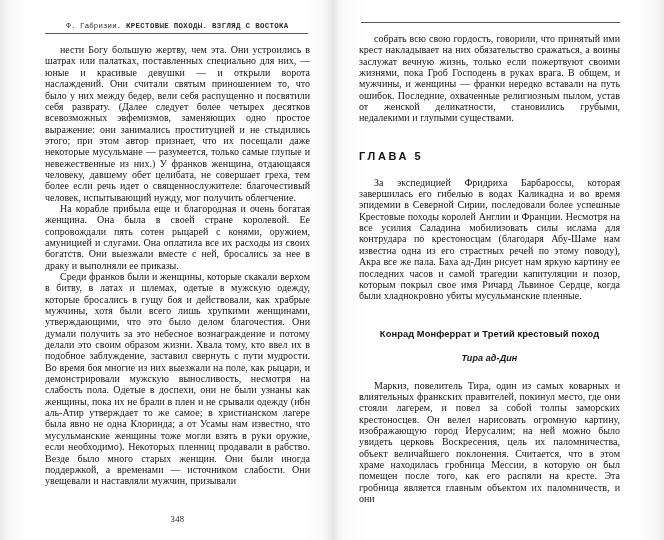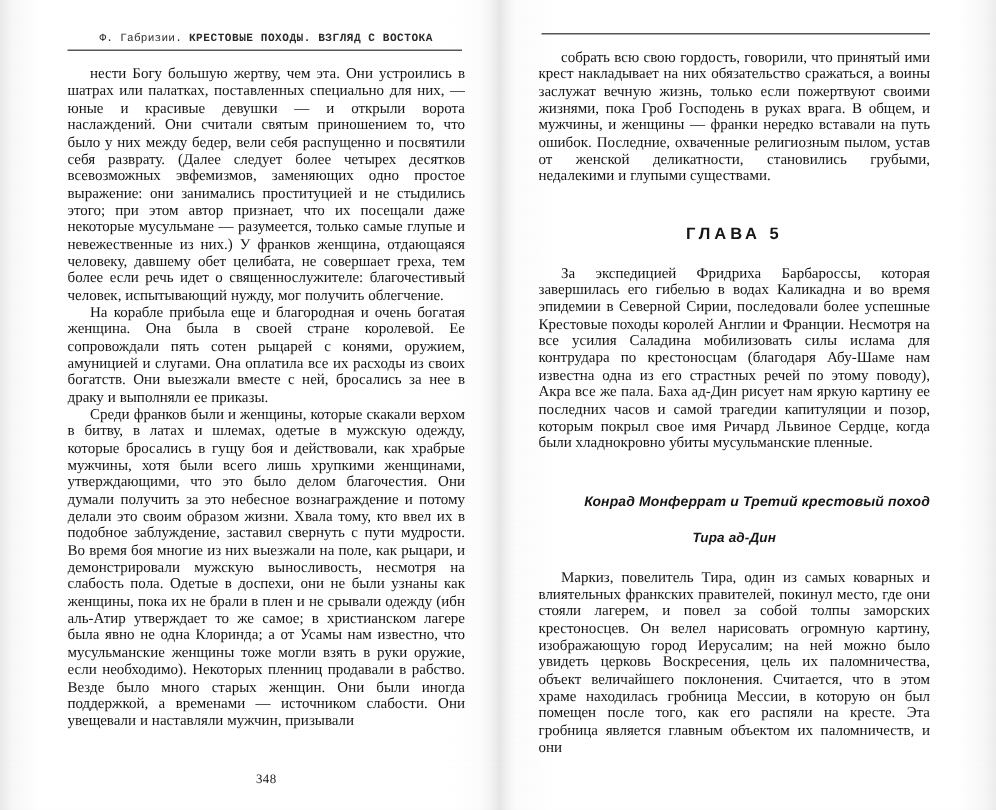--- a/index.html
+++ b/index.html
@@ -96,34 +96,33 @@
     hyphens: manual;
     word-spacing: 0.1px;
   }
 
   
   .chapter-heading {
     font-family: "Liberation Sans", "DejaVu Sans", sans-serif;
     font-size: 11px;
     font-weight: 700;
     letter-spacing: 2.6px;
-    text-align: center;
+    text-align: left;
     color: #161616;
     margin: 26px 0 15px 0;
   }
 
   .section-subtitle {
     font-family: "Liberation Sans", "DejaVu Sans", sans-serif;
     font-size: 9.3px;
     font-weight: 700;
-    text-align: right;
+    text-align: center;
     color: #161616;
     margin: 27px 0 0 0;
     letter-spacing: .1px;
-    font-style: italic;
   }
   .section-attrib {
     font-family: "Liberation Sans", "DejaVu Sans", sans-serif;
     font-size: 9px;
     font-weight: 700;
     font-style: italic;
     text-align: center;
     color: #161616;
     margin: 14px 0 17px 0;
     letter-spacing: .1px;

